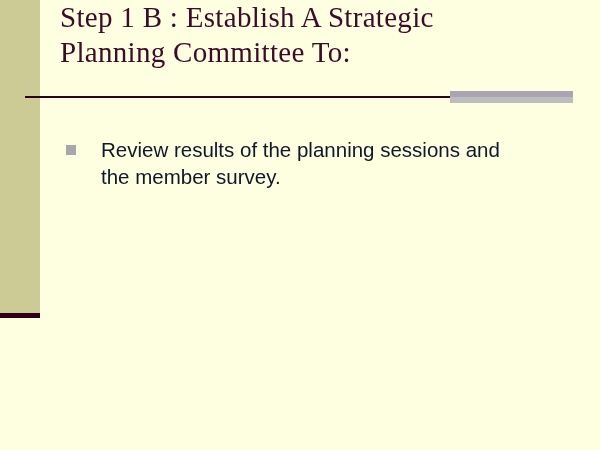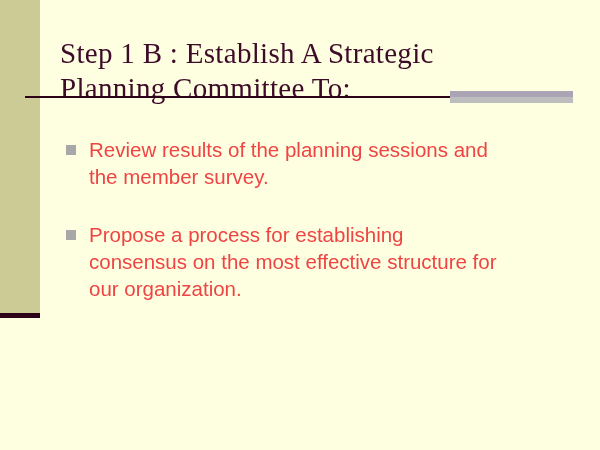--- a/index.html
+++ b/index.html
@@ -36,21 +36,21 @@
     top: 313px;
     width: 40px;
     height: 5px;
     background: #2B0018;
   }
 
   
   #title-block {
     position: absolute;
     left: 60px;
-    top: 36px;
+    top: 0;
     width: 520px;
   }
   #title-text {
     margin: 0;
     font-family: "Liberation Serif", serif;
     font-size: 29px;
     line-height: 35px;
     font-weight: normal;
     color: #3D0A28;
     letter-spacing: 0.3px;
@@ -114,22 +114,23 @@
     top: 9px;
     width: 10px;
     height: 10px;
     background: #A8A8A8;
   }
   .bullet-text {
     display: block;
     font-family: "Liberation Sans", sans-serif;
     font-size: 20.5px;
     line-height: 27px;
-    color: #ef4444;
+    color: #0f172a;
     white-space: pre-line;
+    margin-left: 12px;
   }
 </style>
 </head>
 <body>
 
 <div id="slide">
 
   <div id="side-band"></div>
   <div id="side-band-underline"></div>
 
@@ -144,21 +145,15 @@
     <div id="deco-bar-top"></div>
     <div id="deco-bar-bottom"></div>
   </div>
 
   <ul id="bullet-list">
     <li class="bullet-item">
       <span class="bullet-marker"></span>
       <span class="bullet-text">Review results of the planning sessions and
 the member survey.</span>
     </li>
-    <li class="bullet-item">
-      <span class="bullet-marker"></span>
-      <span class="bullet-text">Propose a process for establishing
-consensus on the most effective structure for
-our organization.</span>
-    </li>
   </ul>
 
 </div>
 
 </body></html>

